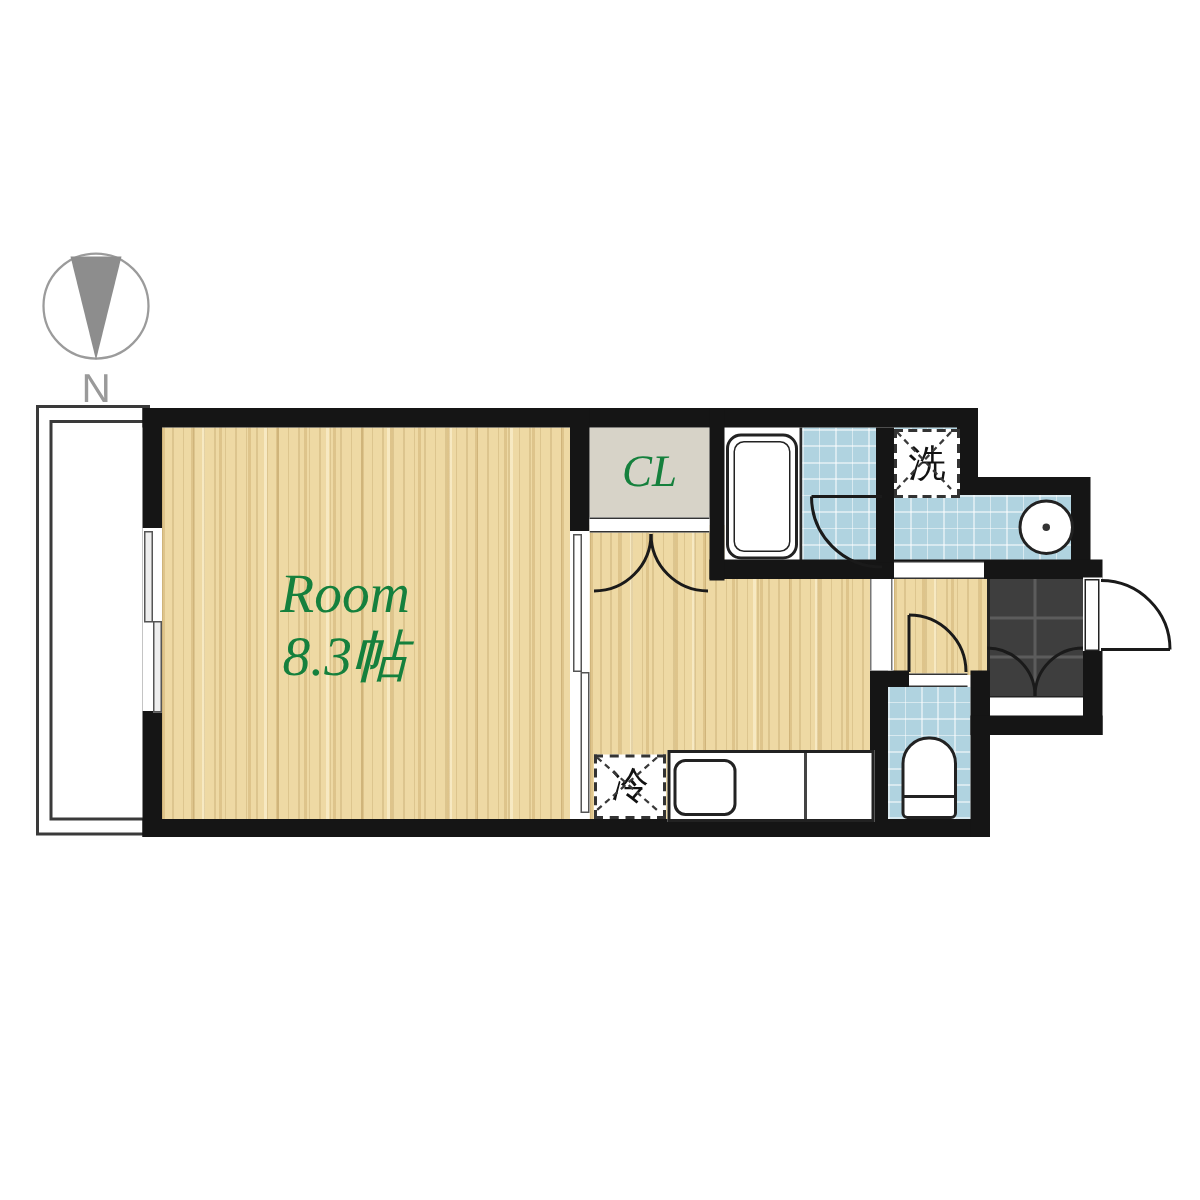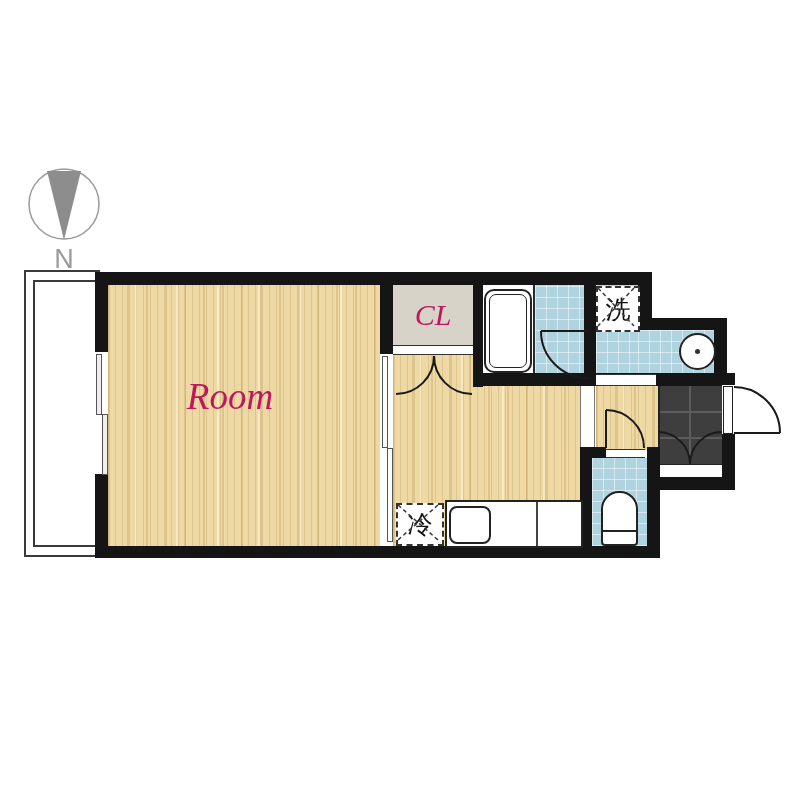--- a/index.html
+++ b/index.html
@@ -19,21 +19,21 @@
   .tile-dark{background:var(--entrance-tile,#3e3e3e);}
   .cl-floor{background:var(--closet-floor,#d7d3c8);}
   .open-h{position:absolute;background:#fff;border-top:1px solid #333;border-bottom:1px solid #333;}
   .open-v{position:absolute;background:#fff;border-left:1.5px solid #777;border-right:1.5px solid #777;}
   .panel{position:absolute;background:#fff;border:1px solid #555;}
   .wpanel{position:absolute;background:#eee;border:1px solid #555;}
   .balc{position:absolute;background:#fff;border:2px solid #3a3a3a;}
   .fixture{position:absolute;background:#fff;border:2px solid #222;}
   .dashbox{position:absolute;background:#fff;border:2px dashed #333;display:flex;align-items:center;justify-content:center;}
   .dashbox span{background:#fff;padding:0 1px;font-size:25px;font-weight:500;color:#111;line-height:1;}
-  .label-serif{position:absolute;font-family:"Liberation Serif",serif;font-style:italic;color:#be185d;text-align:center;}
+  .label-serif{position:absolute;font-family:"Liberation Serif",serif;font-style:italic;color:#15803d;text-align:center;}
   #tub:before{content:"";position:absolute;left:3px;top:3px;right:3px;bottom:3px;border:1.5px solid #222;border-radius:7px;}
   #toilet:before{content:"";position:absolute;left:-1px;right:-1px;bottom:12px;border-top:2px solid #222;}
   #sink-dot{position:absolute;left:50%;top:50%;width:5px;height:5px;margin:-2.5px 0 0 -2.5px;border-radius:50%;background:#333;}
   svg{position:absolute;left:0;top:0;pointer-events:none;}
   .grid-line{position:absolute;background:#5c5c5c;}
 </style>
 </head>
 <body>
 
 <div id="canvas">
@@ -98,20 +98,21 @@
 
   <div class="dashbox" style="left:596px;top:286px;width:40px;height:42px;">
     <span>洗</span>
   </div>
   <div class="dashbox" style="left:396px;top:503px;width:44px;height:39px;">
     <span>冷</span>
   </div>
 
   <div class="label-serif" style="left:108px;top:376px;width:244px;font-size:37px;line-height:42px;">
     <div>Room</div>
+    <div>8.3帖</div>
   </div>
   <div class="label-serif" style="left:393px;top:298px;width:80px;font-size:30px;">CL</div>
 
   <svg width="800" height="800" viewBox="0 0 800 800">
     <g stroke="#1a1a1a" stroke-width="2" fill="none">
 
       <path d="M434,356 A38,38 0 0 1 396,394"></path>
       <path d="M434,356 A38,38 0 0 0 472,394"></path>
 
       <line x1="541" y1="331" x2="588" y2="331"></line>

